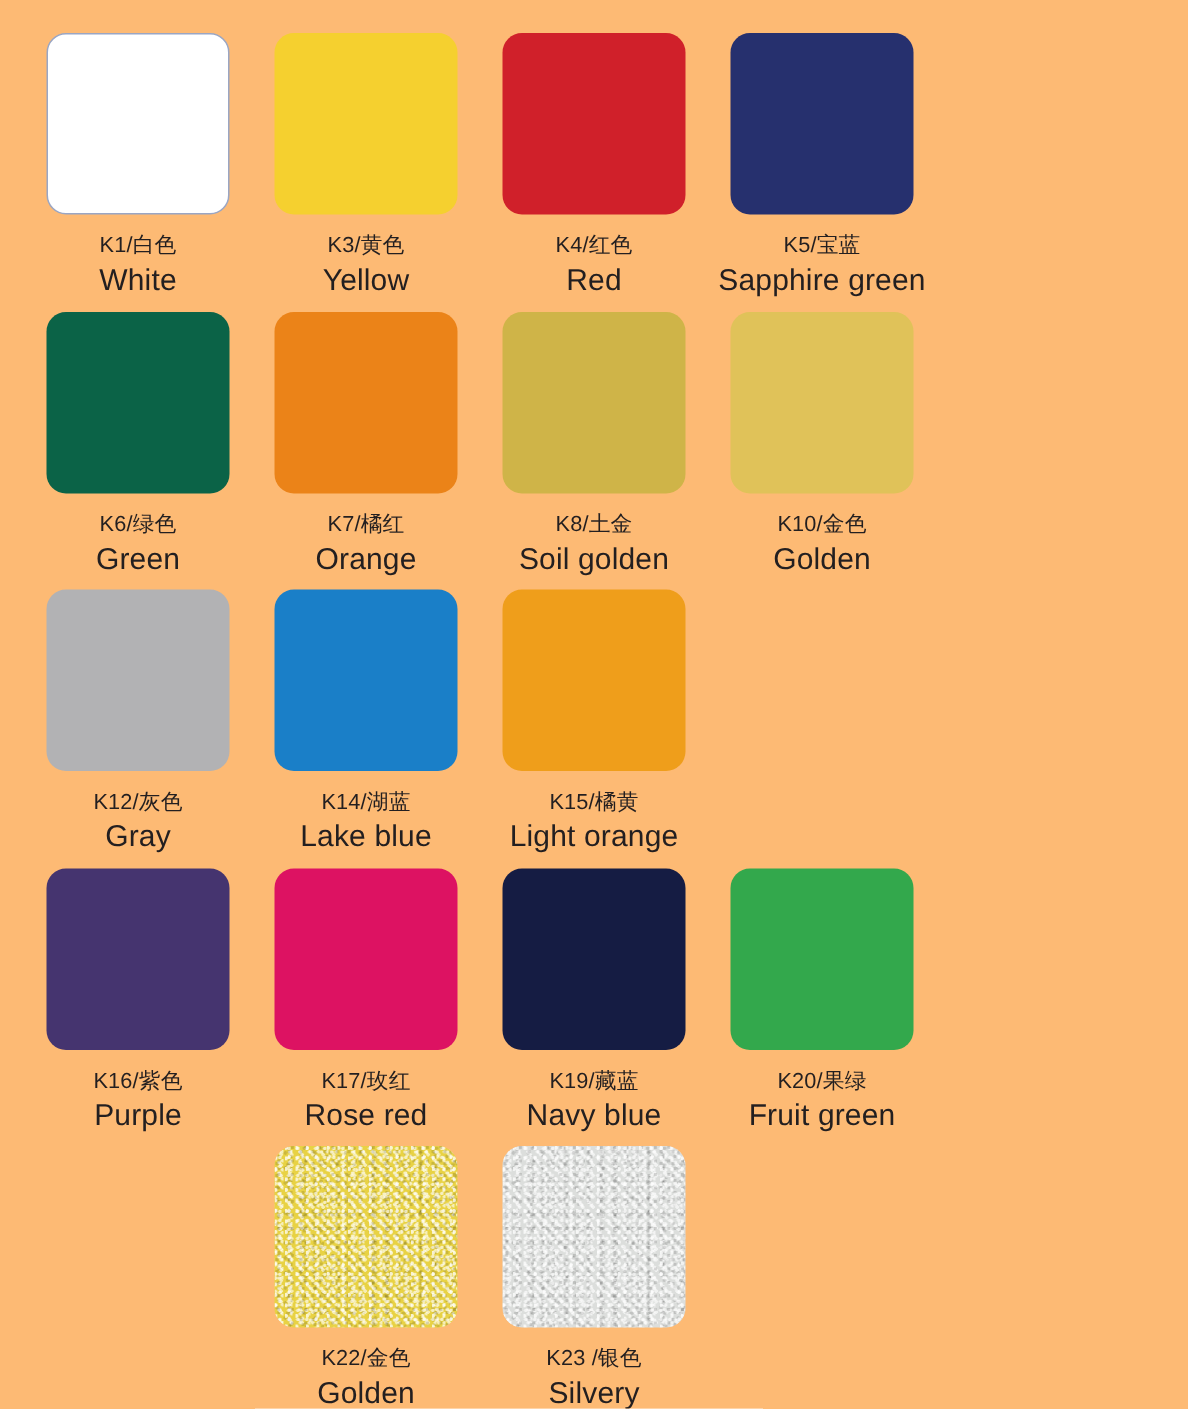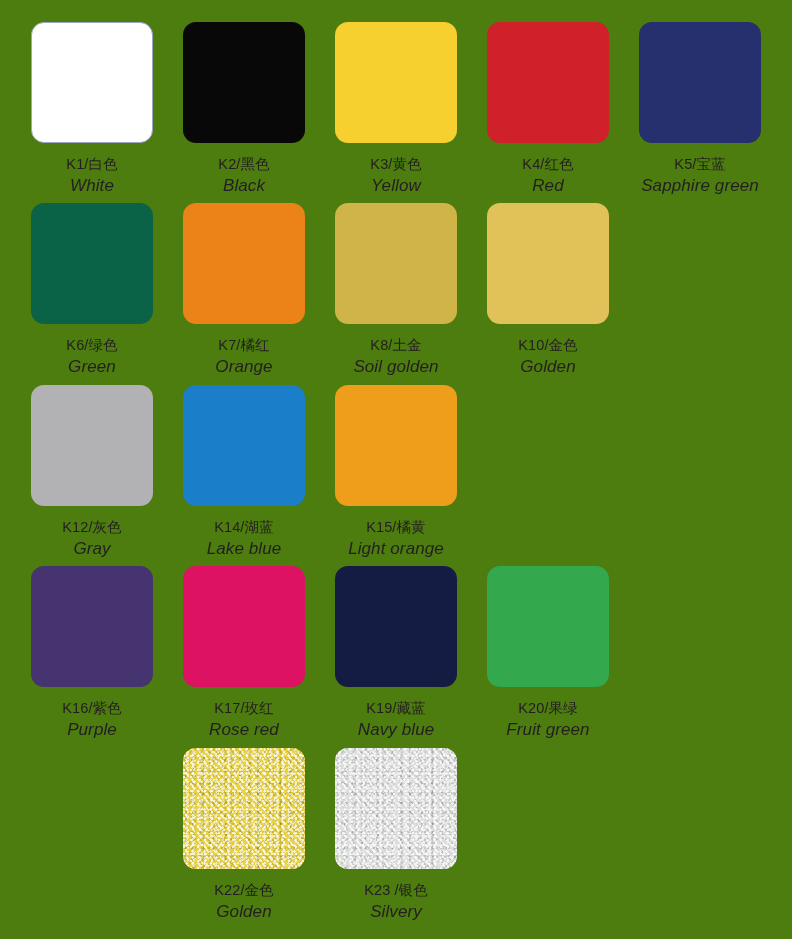--- a/index.html
+++ b/index.html
@@ -13,21 +13,21 @@
     height: 939px;
     font-family: "Liberation Sans", "DejaVu Sans", sans-serif;
     color: #231f20;
     overflow: hidden;
   }
   #chart-root {
     width: 792px;
     height: 939px;
     box-sizing: border-box;
     padding: 22px 16px 0 16px;
-    background: #4d7c0f;
+    background: #fdba74;
   }
   .swatch-row {
     display: flex;
     flex-direction: row;
     justify-content: flex-start;
     align-items: flex-start;
     width: 760px;
     margin: 0 0 6px 0;
   }
   .swatch-cell {
@@ -77,47 +77,39 @@
     text-align: center;
     line-height: 1.38;
   }
   .label-cn {
     font-size: 14.5px;
     color: #231f20;
     white-space: nowrap;
     letter-spacing: 0.1px;
   }
   .label-en {
-    font-size: 17px;
+    font-size: 20px;
     color: #231f20;
     white-space: nowrap;
     letter-spacing: 0.1px;
-    font-style: italic;
   }
 </style>
 </head>
 <body>
 
 <div id="chart-root">
     <div class="swatch-row">
       <div class="swatch-cell">
         <div class="swatch-chip outlined" style="background-color: rgb(255, 255, 255);"></div>
         <div class="swatch-labels">
           <div class="label-cn">K1/白色</div>
           <div class="label-en">White</div>
         </div>
       </div>
       <div class="swatch-cell">
-        <div class="swatch-chip" style="background-color: rgb(8, 8, 8);"></div>
-        <div class="swatch-labels">
-          <div class="label-cn">K2/黑色</div>
-          <div class="label-en">Black</div>
-        </div>
-      </div>
-      <div class="swatch-cell">
         <div class="swatch-chip" style="background-color: rgb(245, 208, 47);"></div>
         <div class="swatch-labels">
           <div class="label-cn">K3/黄色</div>
           <div class="label-en">Yellow</div>
         </div>
       </div>
       <div class="swatch-cell">
         <div class="swatch-chip" style="background-color: rgb(208, 32, 42);"></div>
         <div class="swatch-labels">
           <div class="label-cn">K4/红色</div>

